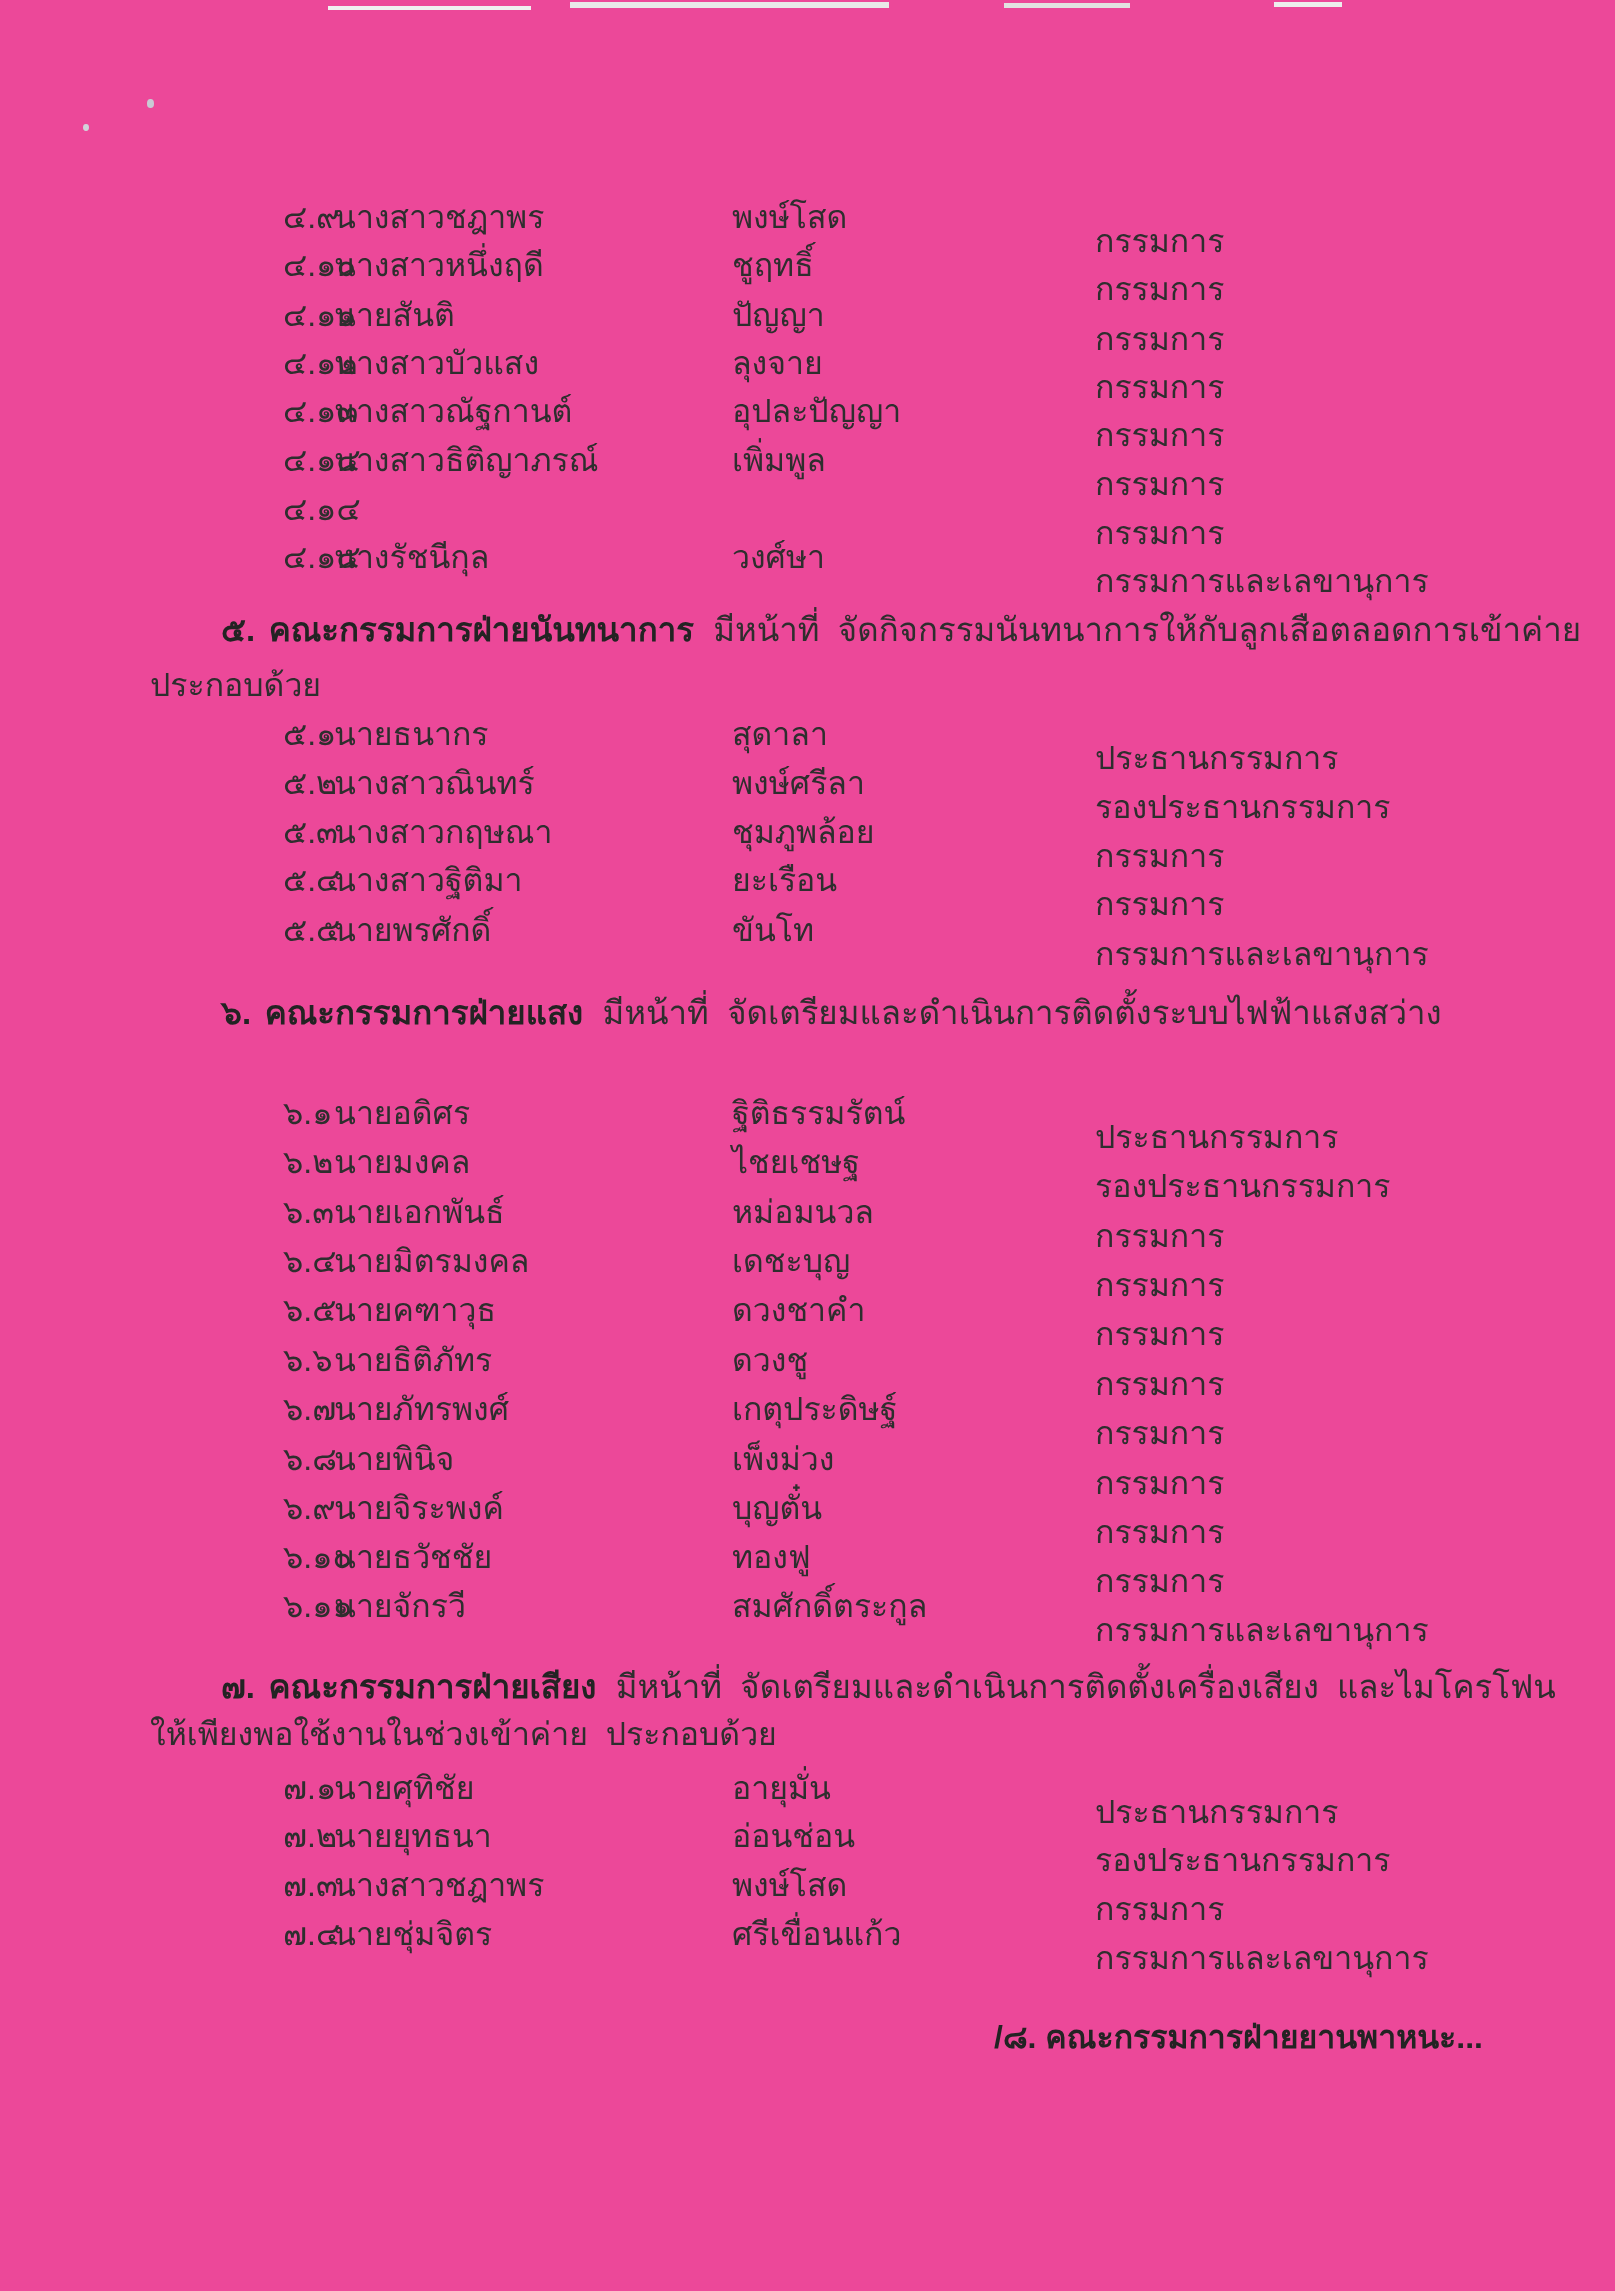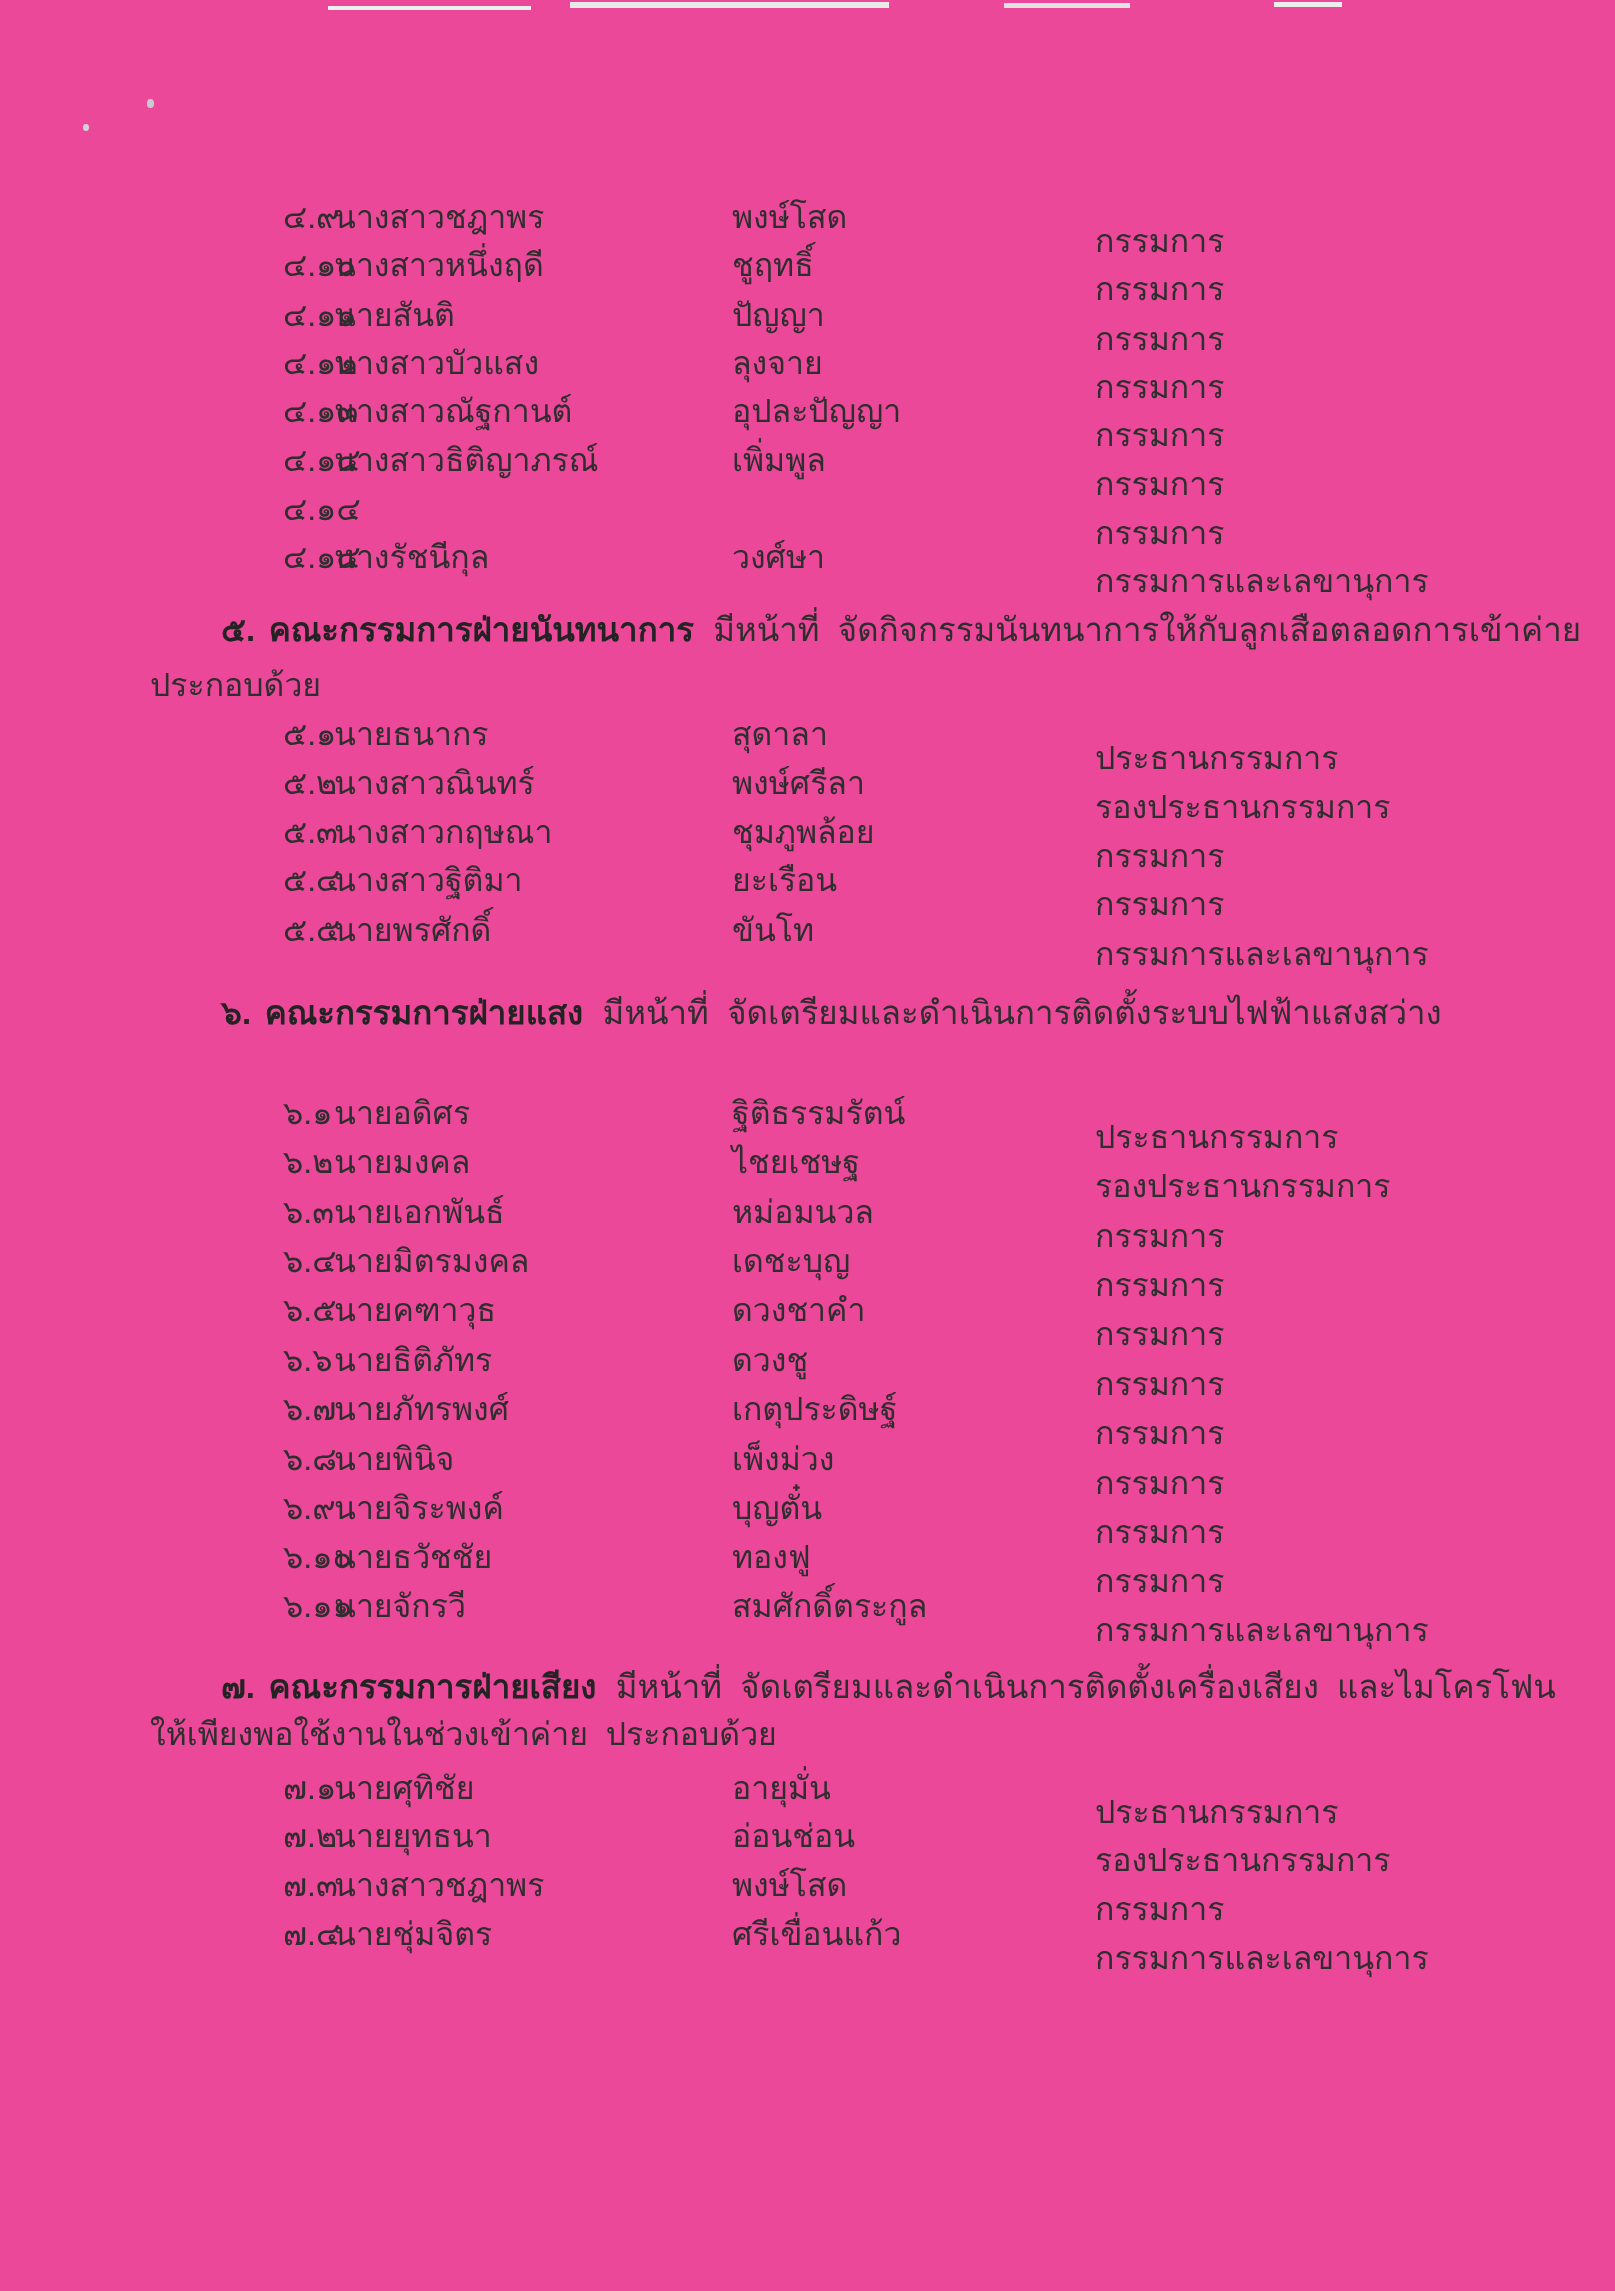--- a/index.html
+++ b/index.html
@@ -223,15 +223,16 @@
         <span class="c c-role">กรรมการ</span>
       </div>
       <div class="row" style="top: 1911px;">
         <span class="c c-no">๗.๔</span>
         <span class="c c-name">นายชุ่มจิตร</span>
         <span class="c c-surname">ศรีเขื่อนแก้ว</span>
         <span class="c c-role">กรรมการและเลขานุการ</span>
       </div>
     </div>
 
+  <div class="footer-note" style="top:2016px">/๘. คณะกรรมการฝ่ายยานพาหนะ...</div>
 
 </div>
 
 
 </body></html>

